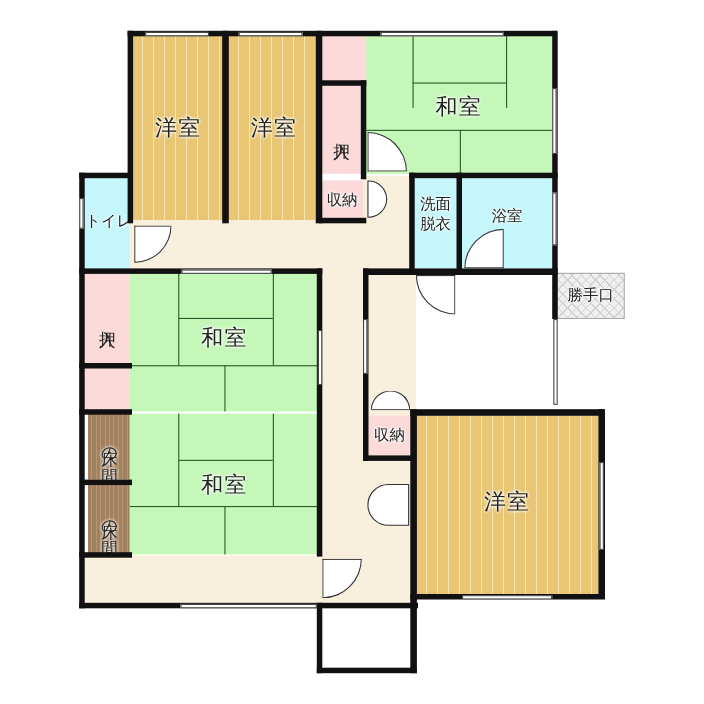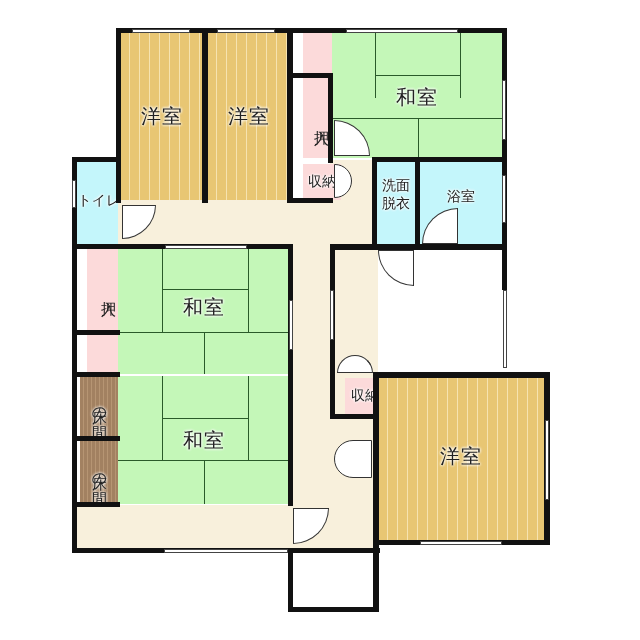--- a/index.html
+++ b/index.html
@@ -4,21 +4,21 @@
 <style>
   html,body{margin:0;padding:0;background:#ffffff;}
   body{width:640px;height:640px;position:relative;overflow:hidden;font-family:"DejaVu Sans",sans-serif;}
   .plan{position:absolute;left:0;top:0;width:640px;height:640px;}
   .room{position:absolute;box-sizing:border-box;display:flex;align-items:center;justify-content:center;}
   .lbl{font-size:20px;color:#222;text-shadow:0 0 3px #fff,0 0 3px #fff,0 0 3px #fff;white-space:nowrap;letter-spacing:1px;}
   .lbl.sm{font-size:14px;letter-spacing:0;}
   .vlbl{writing-mode:vertical-rl;text-orientation:upright;font-size:15px;color:#222;letter-spacing:0;line-height:1;}
   .wood{background:repeating-linear-gradient(90deg,#e8c673 0px,#e8c673 9px,#f6e3b0 9px,#f6e3b0 10px);}
   .tatami{background:#c4f7b8;}
-  .closet{background:#fcdada;margin-left:11px;}
+  .closet{background:#fcdada;}
   .water{background:#c4f6fb;}
   .hall{background:#f8f0dc;}
   .tokonoma{background:repeating-linear-gradient(90deg,#a28161 0,#a28161 3px,#b69573 3px,#b69573 4px);}
   .genkan{background-color:#eeeeee;background-image:linear-gradient(#ffffff 1px,transparent 1px),linear-gradient(90deg,#ffffff 1px,transparent 1px);background-size:8px 8px;}
   .kattechi{background-color:#f0f0f0;background-image:repeating-linear-gradient(45deg,#d0d0d0 0 1px,transparent 1px 6px),repeating-linear-gradient(-45deg,#d0d0d0 0 1px,transparent 1px 6px);}
   .wall{position:absolute;background:#111;}
   .win{position:absolute;background:#fff;border:1px solid #444;box-sizing:border-box;}
   .tline{position:absolute;background:#2a5a2a;}
   .door{position:absolute;box-sizing:border-box;border:1px solid #333;background:#fff;}
 </style>
@@ -63,20 +63,23 @@
 
   <div class="room water" style="left:376px;top:162px;width:40px;height:82px;flex-direction:column;">
     <span class="lbl sm" style="position:relative;top:-8px;">洗面</span>
     <span class="lbl sm" style="position:relative;top:-8px;">脱衣</span>
   </div>
 
   <div class="room water" style="left:420px;top:162px;width:82px;height:82px;">
     <span class="lbl sm" style="position:relative;top:-6px;">浴室</span>
   </div>
 
+  <div class="room kattechi" style="left:506px;top:248px;width:62px;height:42px;border:1px solid #aaa;">
+    <span class="lbl sm">勝手口</span>
+  </div>
 
   <div class="room closet" style="left:76px;top:248px;width:42px;height:82px;">
     <span class="vlbl">押入</span>
   </div>
   <div class="room closet" style="left:76px;top:334px;width:42px;height:38px;"></div>
 
   <div class="room tatami" style="left:118px;top:248px;width:172px;height:126px;">
     <span class="lbl" style="position:relative;top:-4px;">和室</span>
   </div>
   <div class="tline" style="left:162px;top:248px;width:1px;height:84px;"></div>

